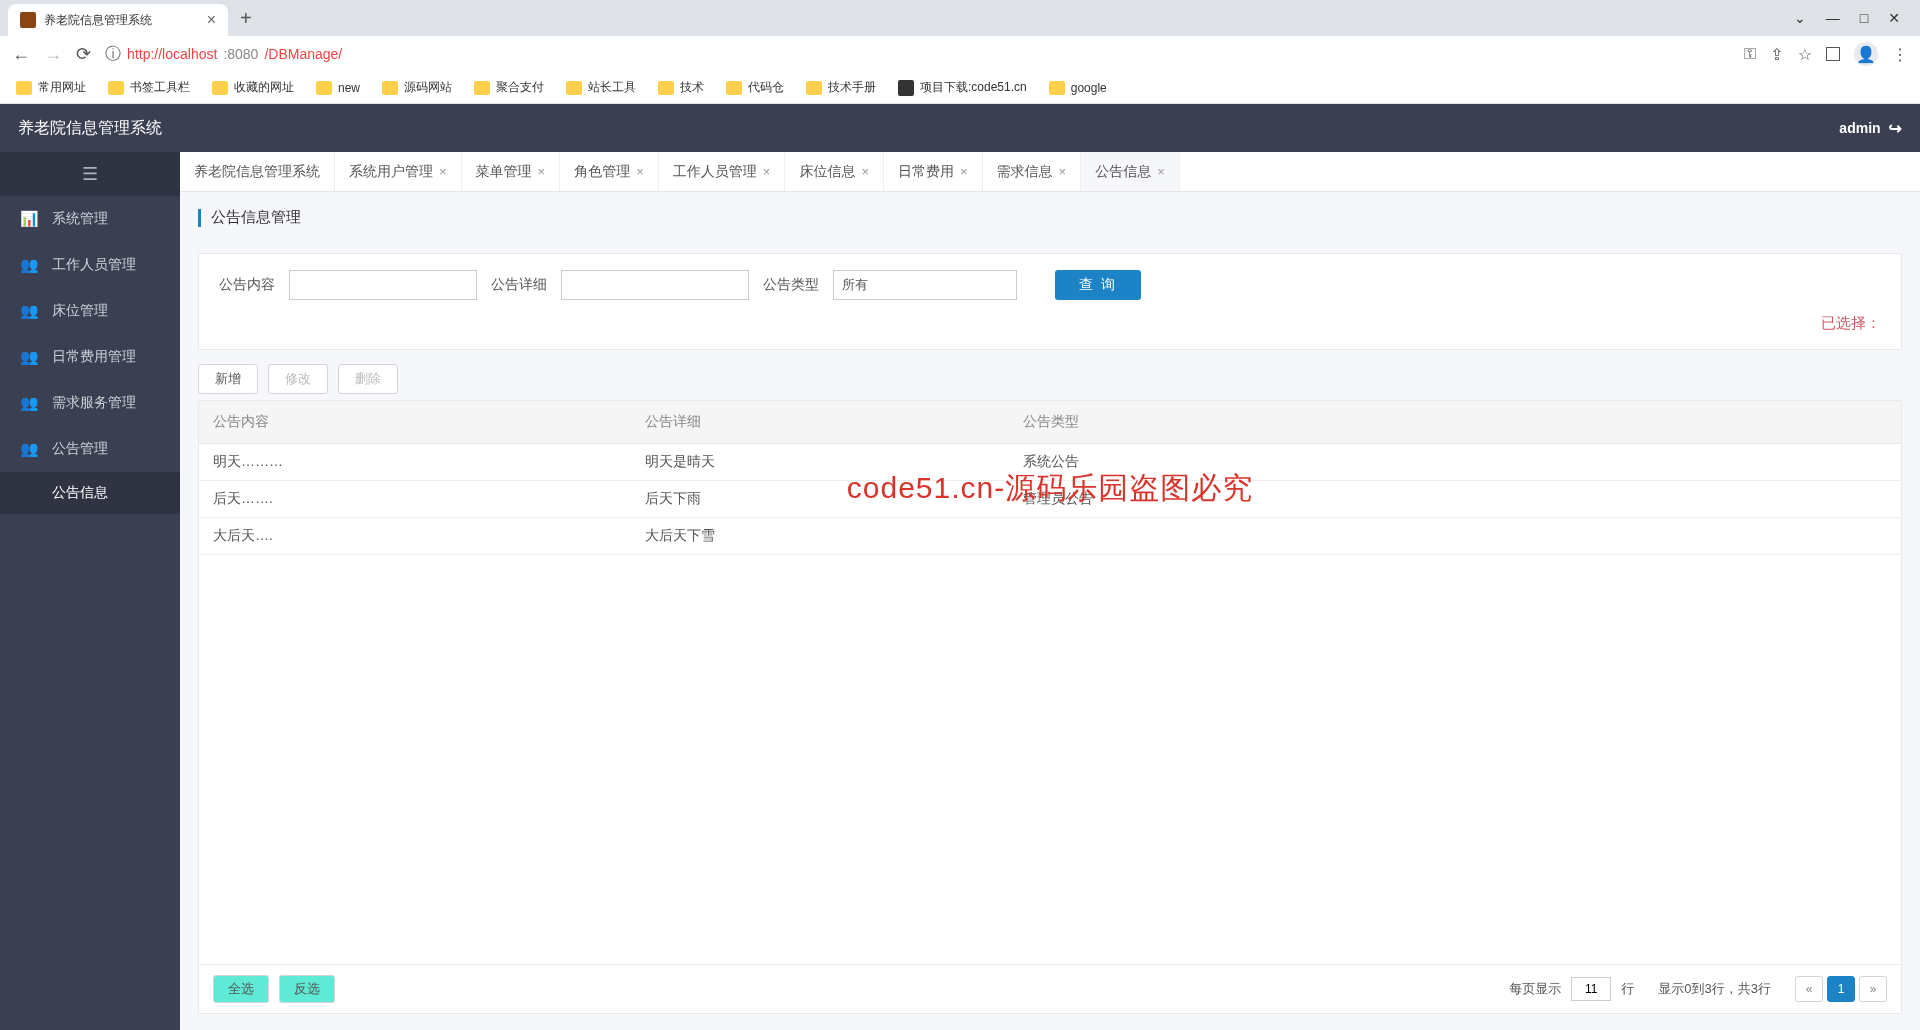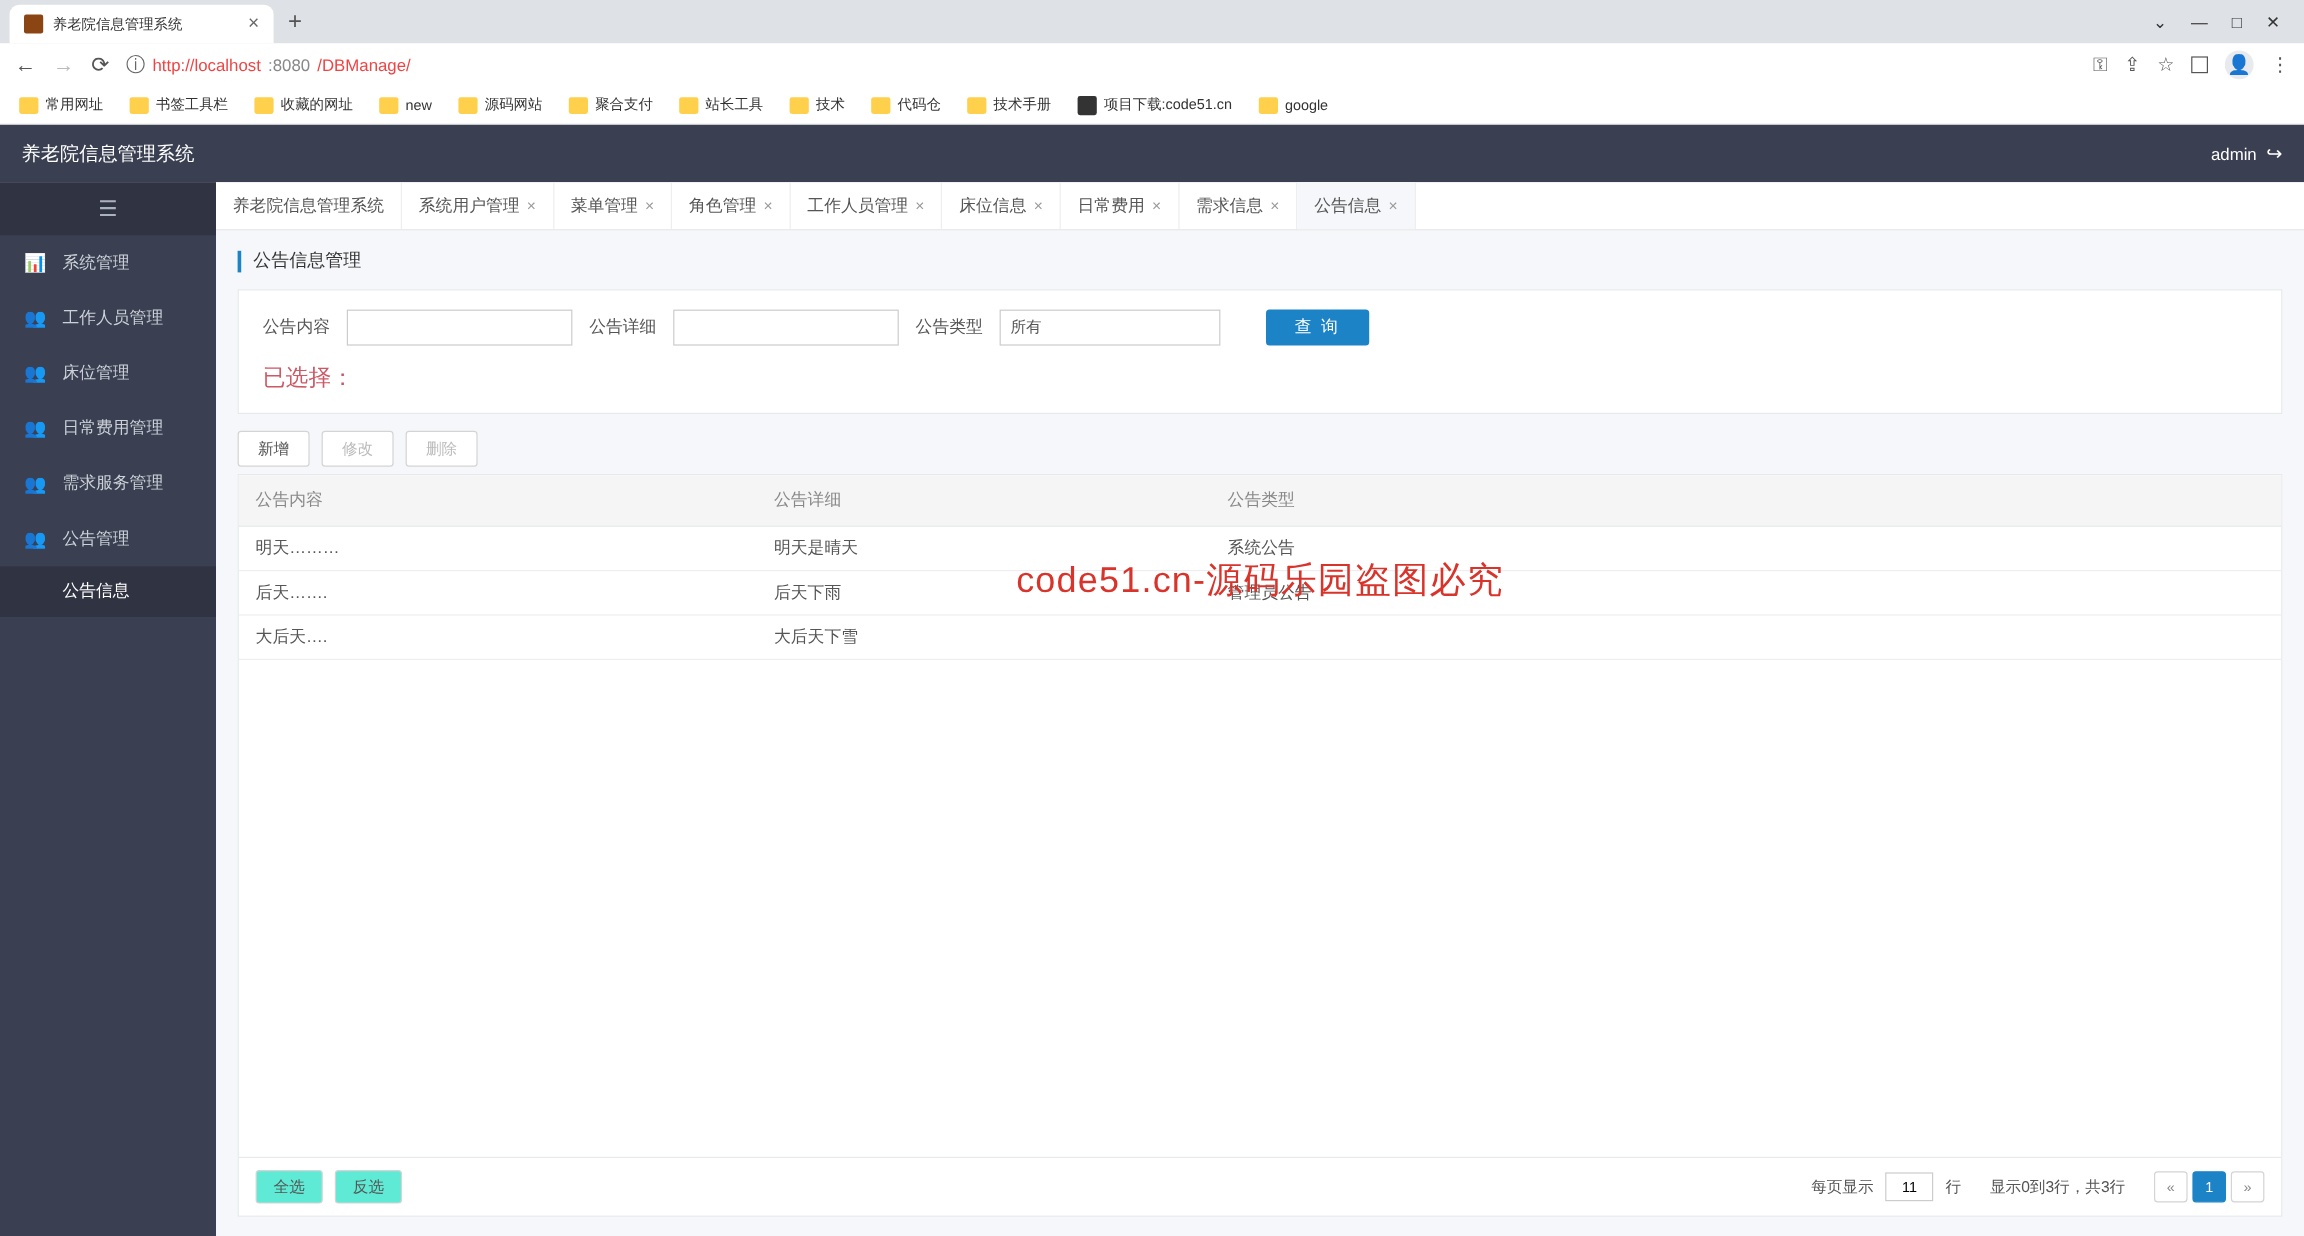--- a/index.html
+++ b/index.html
@@ -25,49 +25,49 @@
 .addr-icons span { cursor: pointer; font-size: 16px; }
 .avatar-icon { width: 24px; height: 24px; background: #e8eaed; border-radius: 50%; display: flex; align-items: center; justify-content: center; color: #666; }
 .bookmark-bar { display: flex; align-items: center; height: 32px; padding: 0 16px; gap: 22px; border-bottom: 1px solid #e5e5e5; font-size: 12px; }
 .bookmark-item { display: flex; align-items: center; gap: 6px; color: #333; cursor: pointer; }
 .folder-icon { width: 16px; height: 14px; background: #ffd04c; border-radius: 2px; }
 .custom-favicon { width: 16px; height: 16px; background: #333; border-radius: 2px; }
 
 
 .app-header { background: #3a3f51; color: #fff; height: 48px; display: flex; align-items: center; padding: 0 18px; justify-content: space-between; }
 .app-title { font-size: 16px; }
-.user-area { display: flex; align-items: center; gap: 8px; cursor: pointer; font-size: 14px; }
+.user-area { display: flex; align-items: center; gap: 8px; cursor: pointer; font-size: 14px; font-weight: bold; }
 .logout-icon { font-size: 16px; }
 
 
 .app-body { display: flex; height: calc(100vh - 152px); }
 .sidebar { width: 180px; background: #3a3f51; color: #aab2bd; display: flex; flex-direction: column; }
 .sidebar-toggle { height: 44px; display: flex; align-items: center; justify-content: center; background: #2f3342; cursor: pointer; font-size: 18px; }
 .sidebar-item { display: flex; align-items: center; gap: 14px; padding: 14px 20px; cursor: pointer; color: #ccd1d9; font-size: 14px; }
 .sidebar-subitem { padding: 12px 20px 12px 52px; background: #2f3342; color: #fff; cursor: pointer; font-size: 14px; }
 .sidebar-icon { width: 18px; text-align: center; font-size: 15px; }
 
 .content { flex: 1; background: #f5f7fa; display: flex; flex-direction: column; min-width: 0; }
 .tabs { display: flex; background: #fff; border-bottom: 1px solid #e5e5e5; height: 40px; align-items: stretch; }
 .tab { display: flex; align-items: center; padding: 0 14px; gap: 6px; font-size: 14px; color: #555; cursor: pointer; border-right: 1px solid #eee; }
 .tab.active { background: #f5f7fa; }
 .tab-x { color: #999; font-size: 13px; }
 
 .page { padding: 16px 18px; flex: 1; display: flex; flex-direction: column; min-height: 0; }
-.page-title-wrap { display: flex; align-items: center; gap: 10px; margin-bottom: 14px; }
+.page-title-wrap { display: flex; align-items: center; gap: 10px; margin-bottom: 26px; }
 .page-title-bar { width: 3px; height: 18px; background: #1c84c6; }
 .page-title { font-size: 15px; color: #333; }
 
 .filter-panel { background: #fff; border: 1px solid #e7eaec; padding: 16px 20px; margin-bottom: 14px; }
 .filter-row { display: flex; align-items: center; gap: 14px; margin-bottom: 14px; }
 .filter-label { color: #555; font-size: 14px; }
 .filter-input { border: 1px solid #ccc; height: 30px; width: 188px; padding: 0 8px; font-size: 13px; }
 .filter-select { border: 1px solid #ccc; height: 30px; width: 184px; padding: 0 8px; font-size: 13px; color: #555; display: flex; align-items: center; }
 .query-btn { background: #1c84c6; color: #fff; border: none; height: 30px; padding: 0 24px; border-radius: 3px; cursor: pointer; font-size: 14px; letter-spacing: 2px; }
-.selected-label { color: #cc5965; font-size: 19px; }
+.selected-label { color: #cc5965; font-size: 15px; text-align: right; }
 
 .action-row { display: flex; gap: 10px; margin-bottom: 6px; }
 .action-btn { background: #fff; border: 1px solid #d4d4d4; height: 30px; padding: 0 16px; cursor: pointer; font-size: 13px; color: #555; border-radius: 3px; }
 .action-btn.disabled { color: #bbb; }
 
 .data-table { flex: 1; background: #fff; border: 1px solid #e7eaec; display: flex; flex-direction: column; position: relative; }
 .table-header { display: flex; border-bottom: 1px solid #e7eaec; background: #f5f5f6; }
 .th { padding: 12px 14px; color: #888; font-size: 14px; }
 .col1 { flex: 0 0 432px; }
 .col2 { flex: 0 0 378px; }

